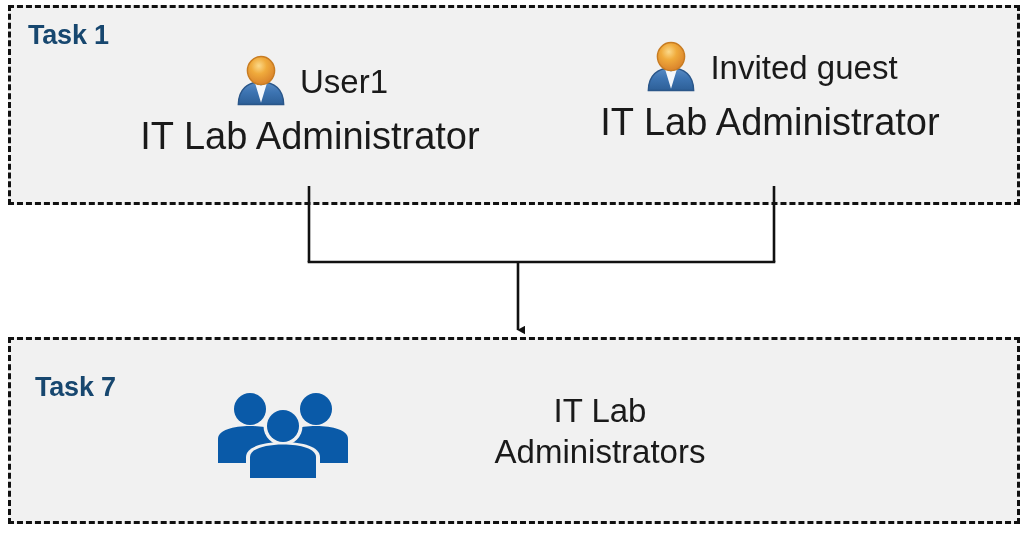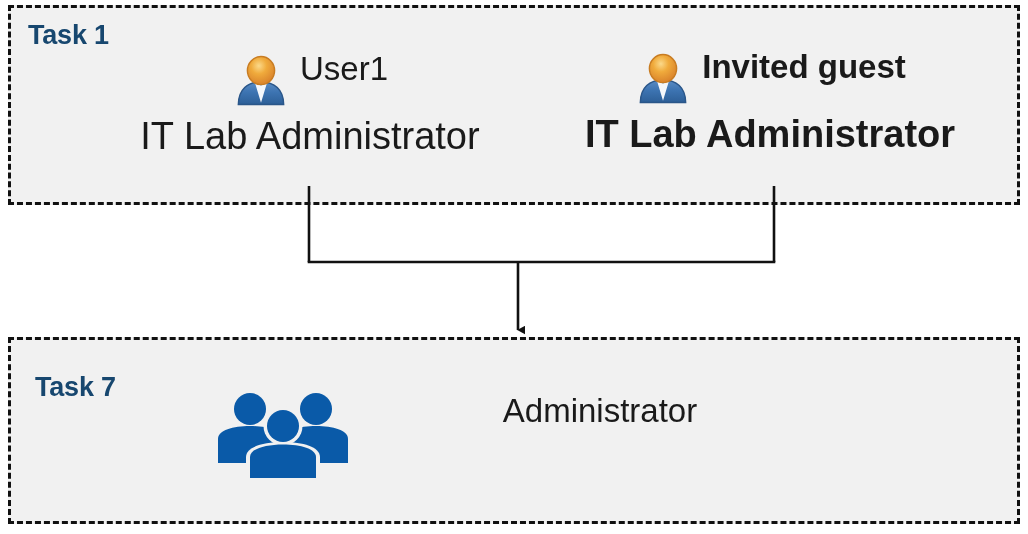--- a/index.html
+++ b/index.html
@@ -39,25 +39,25 @@
   }
   #task1-label { left: 28px; top: 20px; }
   #task2-label { left: 35px; top: 372px; }
 
   
   .person {
     position: absolute;
     text-align: center;
   }
   #person-user1  { left: 130px; top: 52px; width: 360px; }
-  #person-guest  { left: 580px; top: 50px; width: 380px; font-weight: bold; }
+  #person-guest  { left: 580px; top: 38px; width: 380px; }
 
   .person-row {
     display: flex;
-    align-items: flex-start;
+    align-items: center;
     justify-content: center;
     gap: 10px;
   }
   .person-name {
     font-size: 33px;
     color: #1a1a1a;
     white-space: nowrap;
     line-height: 1;
   }
   .person-role {
@@ -199,16 +199,17 @@
 
         <circle cx="70" cy="39" r="19.5" fill="#f1f1f1"></circle>
         <circle cx="70" cy="39" r="16"></circle>
         <path d="M33 93 L33 70 C33 60 50 55 70 55 C90 55 107 60 107 70 L107 93 Z" fill="#f1f1f1"></path>
         <path d="M37 91 L37 70 C37 62 52 57.5 70 57.5 C88 57.5 103 62 103 70 L103 91 Z"></path>
       </g>
     </svg>
   </div>
 
   <div id="group-label">
-    <span class="ln">Administrator</span>
+    <span class="ln">IT Lab</span>
+    <span class="ln">Administrators</span>
   </div>
 
 </div>
 
 </body></html>

